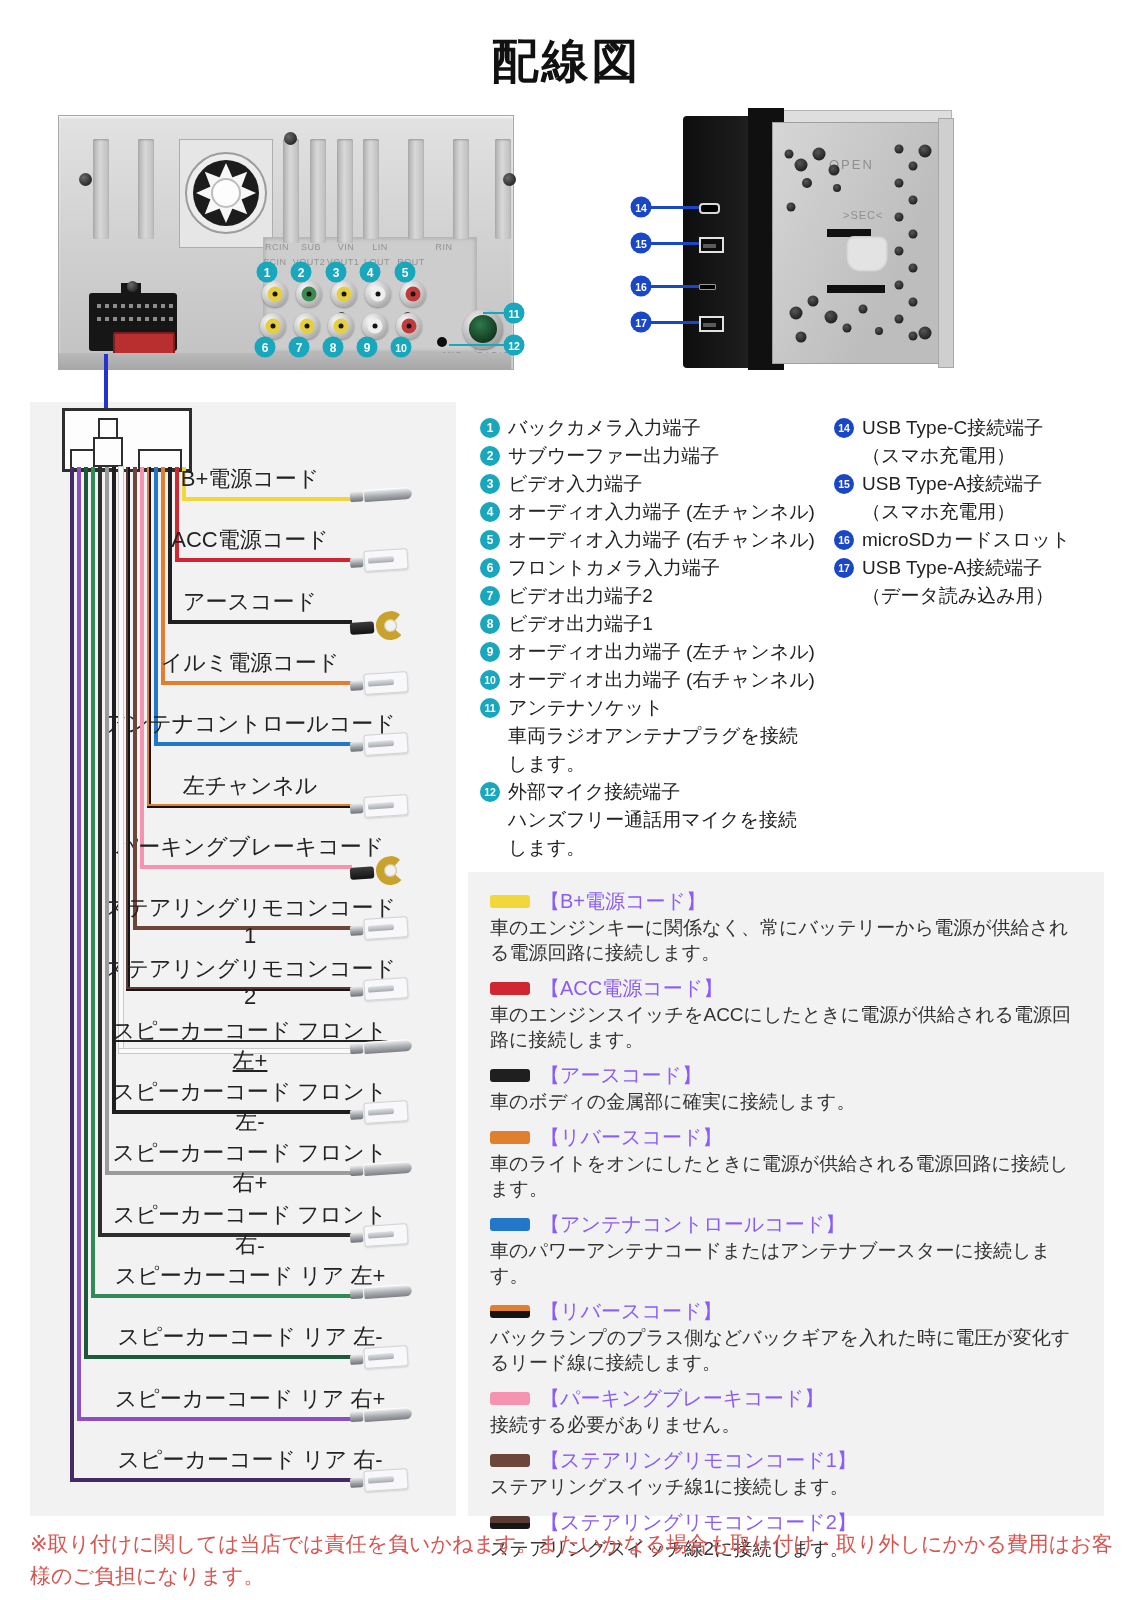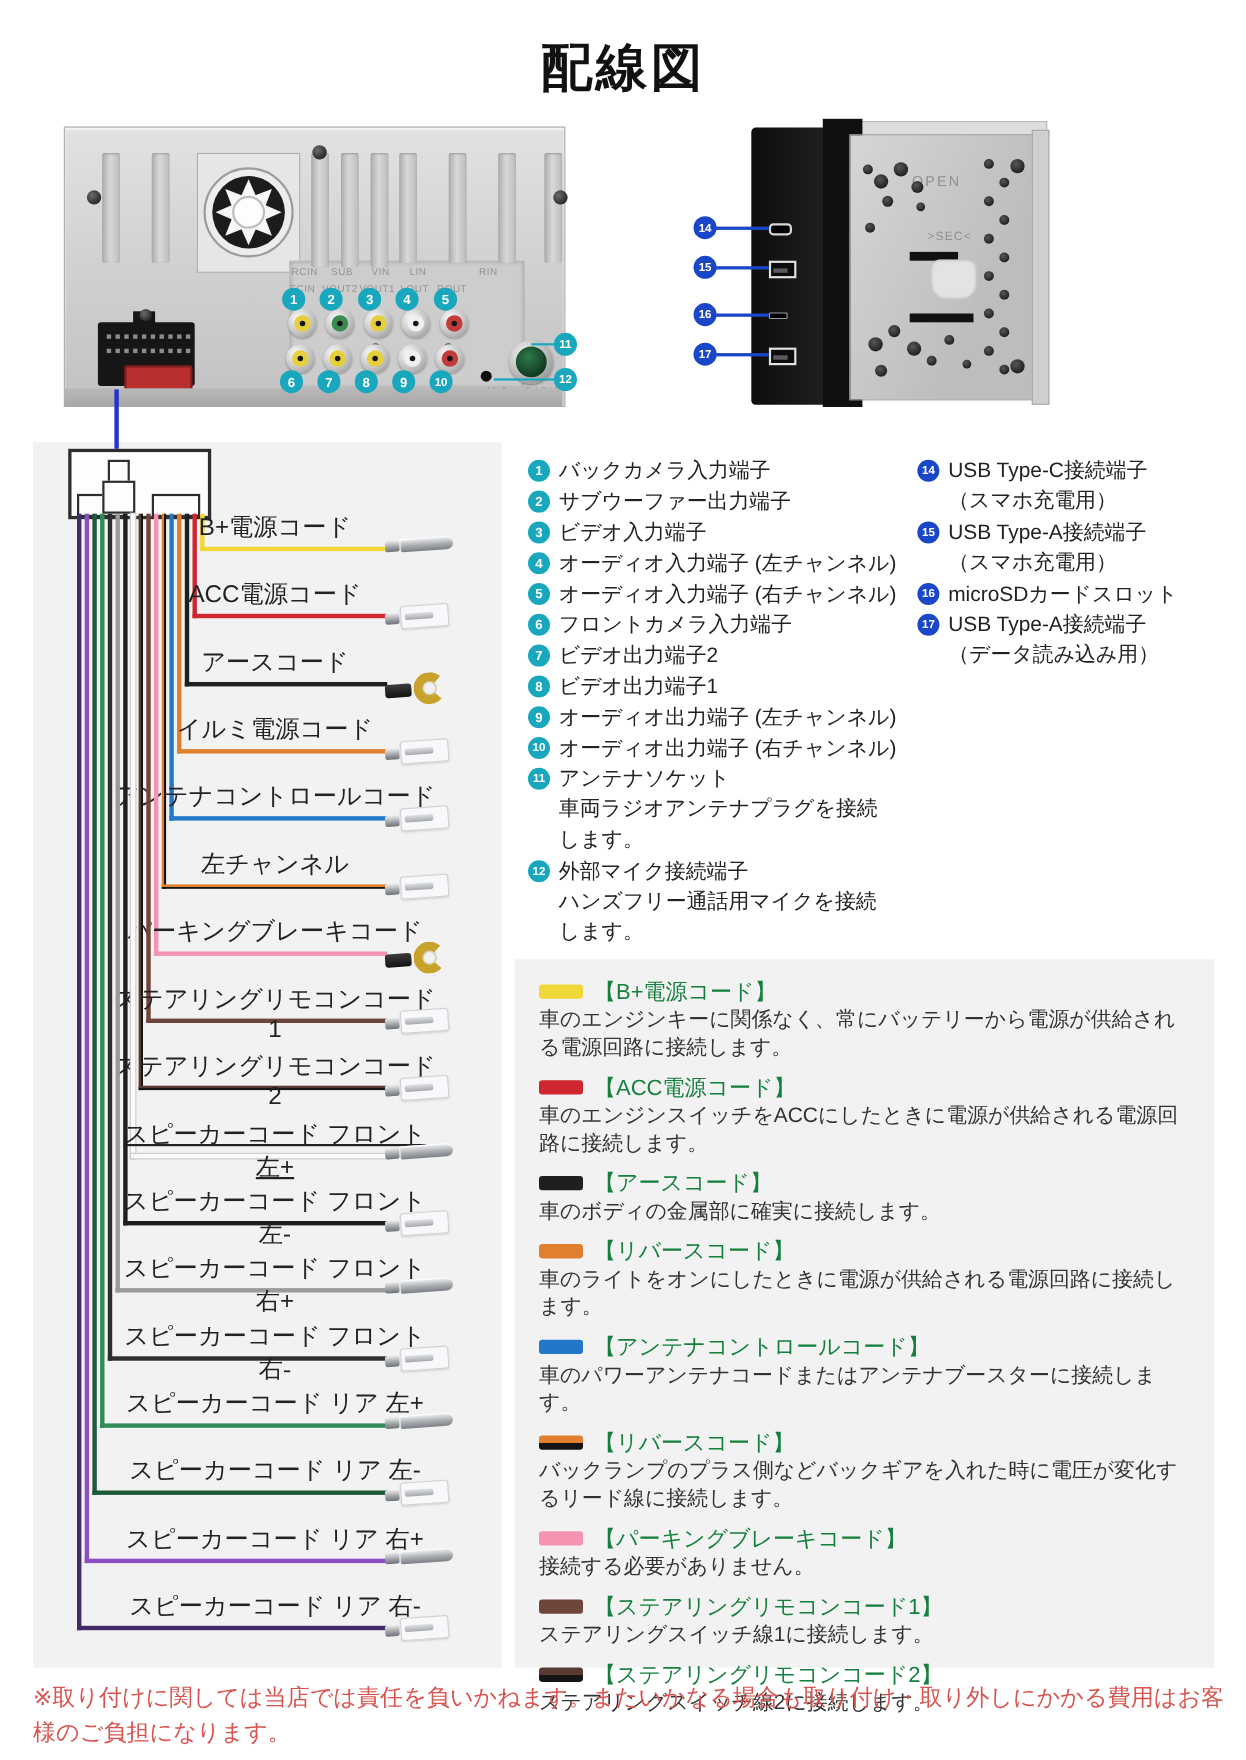--- a/index.html
+++ b/index.html
@@ -91,21 +91,21 @@
   .t-num.two{font-size:10.5px;}
   .tlist.cyan .t-num{background:#18a7bd;}
   .tlist.blue .t-num{background:#1a46c8;}
   .t-label{font-size:19px;color:#222;white-space:nowrap;}
   .t-sub{height:28px;line-height:28px;padding-left:28px;font-size:19px;color:#222;white-space:nowrap;}
   
   #legend-flow{position:absolute;left:22px;top:16px;width:594px;}
   .lg-entry{margin-bottom:10px;}
   .lg-head{display:flex;align-items:center;height:26px;}
   .lg-swatch{flex:0 0 40px;width:40px;height:13px;border-radius:3px;margin-right:10px;}
-  .lg-title{font-size:20px;color:#15803d;white-space:nowrap;}
+  .lg-title{font-size:20px;color:#8b5cf6;white-space:nowrap;}
   .lg-desc{font-size:19px;line-height:25px;color:#333;margin-top:1px;}
   
   .disclaimer{position:absolute;left:30px;top:1528px;width:1086px;
     font-size:21px;line-height:32px;color:#d9534f;}
 </style>
 </head>
 <body>
 
 <div id="canvas">
 

